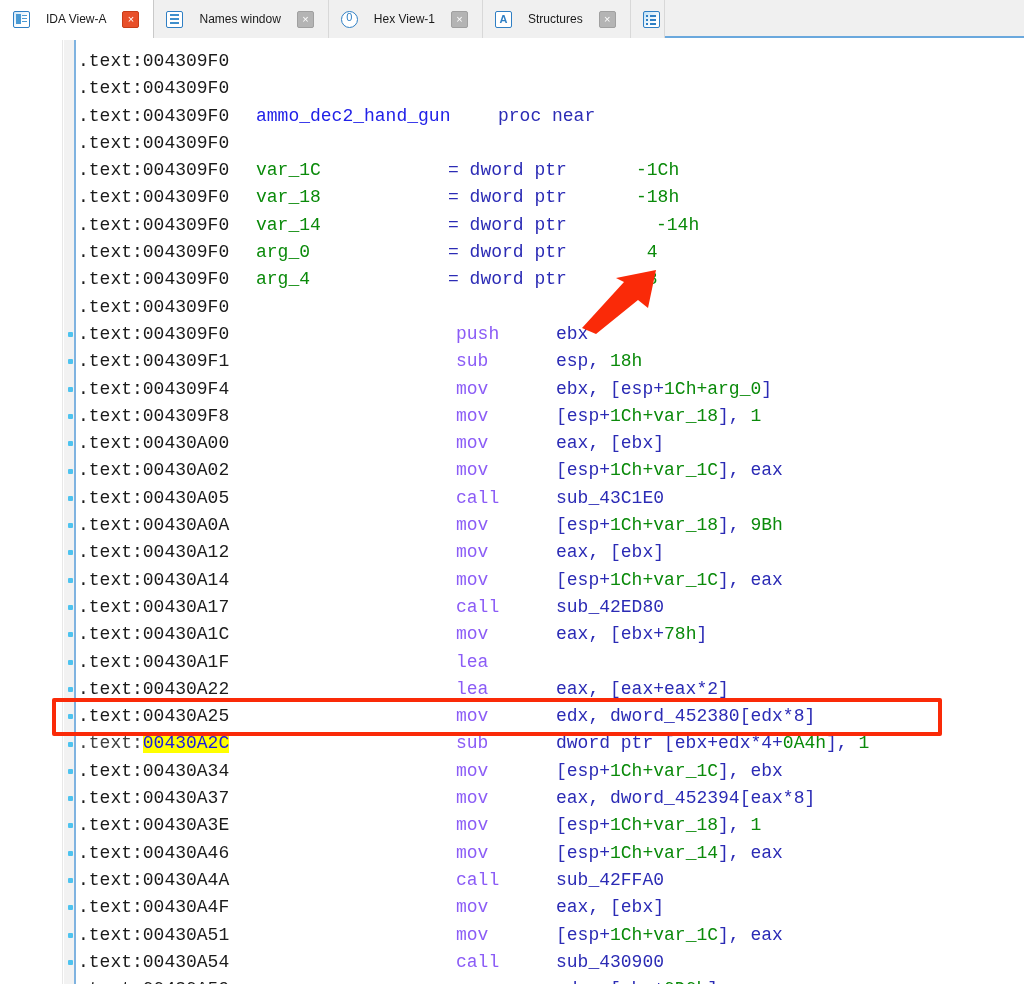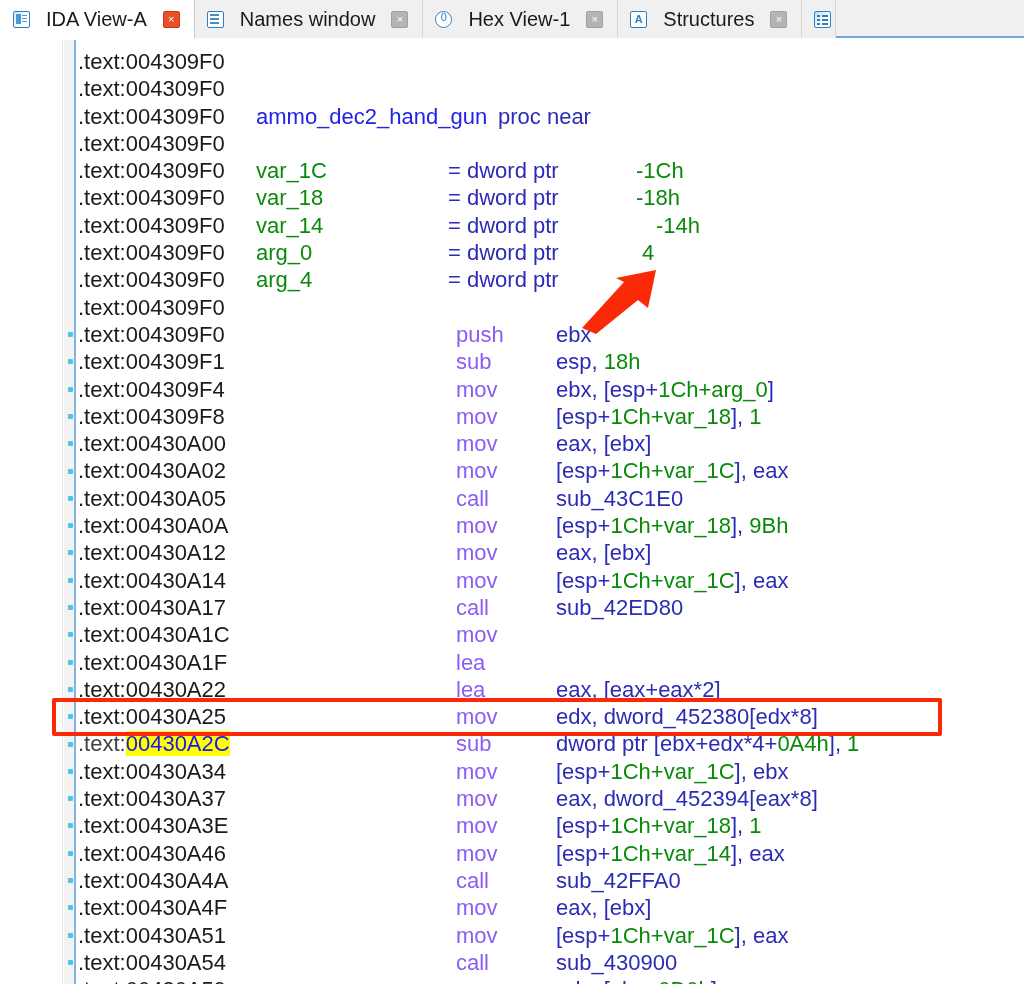--- a/index.html
+++ b/index.html
@@ -40,21 +40,21 @@
     position: relative;
     cursor: default;
     white-space: nowrap;
   }
   .tab.active {
     background: #ffffff;
     border-right: 1px solid #c9c9c9;
     border-left: 1px solid #ffffff;
   }
   .tab-label {
-    font-size: 20px;
+    font-size: 12px;
     color: #1a1a1a;
     font-family: "Liberation Sans", sans-serif;
     padding: 0 6px;
   }
   .tab.partial { padding-right: 4px; }
 
   
   .ticon {
     width: 17px; height: 17px;
     border: 1.6px solid #2f7fc4;
@@ -172,22 +172,22 @@
     width: 946px;
     height: 944px;
     overflow: hidden;
   }
 
   .line {
     position: relative;
     height: 27.3px;
     line-height: 27.3px;
     white-space: pre;
-    font-family: Liberation Sans, sans-serif;
-    font-size: 22px;
+    font-family: Liberation Mono, monospace;
+    font-size: 18px;
     letter-spacing: 0px;
   }
 
   
   .dot {
     position: absolute;
     left: 68px;
     width: 5px; height: 5px;
     background: #4ec3ef;
     border-radius: 1px;
@@ -295,21 +295,21 @@
         <div class="line"><span class="addr">.text:004309F1</span><span class="mn col-mn">sub</span><span class="col-op"><span class="reg">esp, </span><span class="grn">18h</span></span></div>
         <div class="line"><span class="addr">.text:004309F4</span><span class="mn col-mn">mov</span><span class="col-op"><span class="reg">ebx, [esp+</span><span class="grn">1Ch+arg_0</span><span class="reg">]</span></span></div>
         <div class="line"><span class="addr">.text:004309F8</span><span class="mn col-mn">mov</span><span class="col-op"><span class="reg">[esp+</span><span class="grn">1Ch+var_18</span><span class="reg">], </span><span class="grn">1</span></span></div>
         <div class="line"><span class="addr">.text:00430A00</span><span class="mn col-mn">mov</span><span class="col-op"><span class="reg">eax, [ebx]</span></span></div>
         <div class="line"><span class="addr">.text:00430A02</span><span class="mn col-mn">mov</span><span class="col-op"><span class="reg">[esp+</span><span class="grn">1Ch+var_1C</span><span class="reg">], eax</span></span></div>
         <div class="line"><span class="addr">.text:00430A05</span><span class="mn col-mn">call</span><span class="col-op"><span class="dref">sub_43C1E0</span></span></div>
         <div class="line"><span class="addr">.text:00430A0A</span><span class="mn col-mn">mov</span><span class="col-op"><span class="reg">[esp+</span><span class="grn">1Ch+var_18</span><span class="reg">], </span><span class="grn">9Bh</span></span></div>
         <div class="line"><span class="addr">.text:00430A12</span><span class="mn col-mn">mov</span><span class="col-op"><span class="reg">eax, [ebx]</span></span></div>
         <div class="line"><span class="addr">.text:00430A14</span><span class="mn col-mn">mov</span><span class="col-op"><span class="reg">[esp+</span><span class="grn">1Ch+var_1C</span><span class="reg">], eax</span></span></div>
         <div class="line"><span class="addr">.text:00430A17</span><span class="mn col-mn">call</span><span class="col-op"><span class="dref">sub_42ED80</span></span></div>
-        <div class="line"><span class="addr">.text:00430A1C</span><span class="mn col-mn">mov</span></div>
+        <div class="line"><span class="addr">.text:00430A1C</span><span class="mn col-mn">mov</span><span class="col-op"><span class="reg">eax, [ebx+</span><span class="grn">78h</span><span class="reg">]</span></span></div>
         <div class="line"><span class="addr">.text:00430A1F</span><span class="mn col-mn">lea</span></div>
         <div class="line"><span class="addr">.text:00430A22</span><span class="mn col-mn">lea</span><span class="col-op"><span class="reg">eax, [eax+eax*2]</span></span></div>
         <div class="line"><span class="addr">.text:00430A25</span><span class="mn col-mn">mov</span><span class="col-op"><span class="reg">edx, </span><span class="dref">dword_452380</span><span class="reg">[edx*8]</span></span></div>
         <div class="line"><span><span class="addr-hl">.text:</span><span class="hl">00430A2C</span></span><span class="mn col-mn">sub</span><span class="col-op"><span class="reg">dword ptr [ebx+edx*4+</span><span class="grn">0A4h</span><span class="reg">], </span><span class="grn">1</span></span></div>
         <div class="line"><span class="addr">.text:00430A34</span><span class="mn col-mn">mov</span><span class="col-op"><span class="reg">[esp+</span><span class="grn">1Ch+var_1C</span><span class="reg">], ebx</span></span></div>
         <div class="line"><span class="addr">.text:00430A37</span><span class="mn col-mn">mov</span><span class="col-op"><span class="reg">eax, </span><span class="dref">dword_452394</span><span class="reg">[eax*8]</span></span></div>
         <div class="line"><span class="addr">.text:00430A3E</span><span class="mn col-mn">mov</span><span class="col-op"><span class="reg">[esp+</span><span class="grn">1Ch+var_18</span><span class="reg">], </span><span class="grn">1</span></span></div>
         <div class="line"><span class="addr">.text:00430A46</span><span class="mn col-mn">mov</span><span class="col-op"><span class="reg">[esp+</span><span class="grn">1Ch+var_14</span><span class="reg">], eax</span></span></div>
         <div class="line"><span class="addr">.text:00430A4A</span><span class="mn col-mn">call</span><span class="col-op"><span class="dref">sub_42FFA0</span></span></div>
         <div class="line"><span class="addr">.text:00430A4F</span><span class="mn col-mn">mov</span><span class="col-op"><span class="reg">eax, [ebx]</span></span></div>

